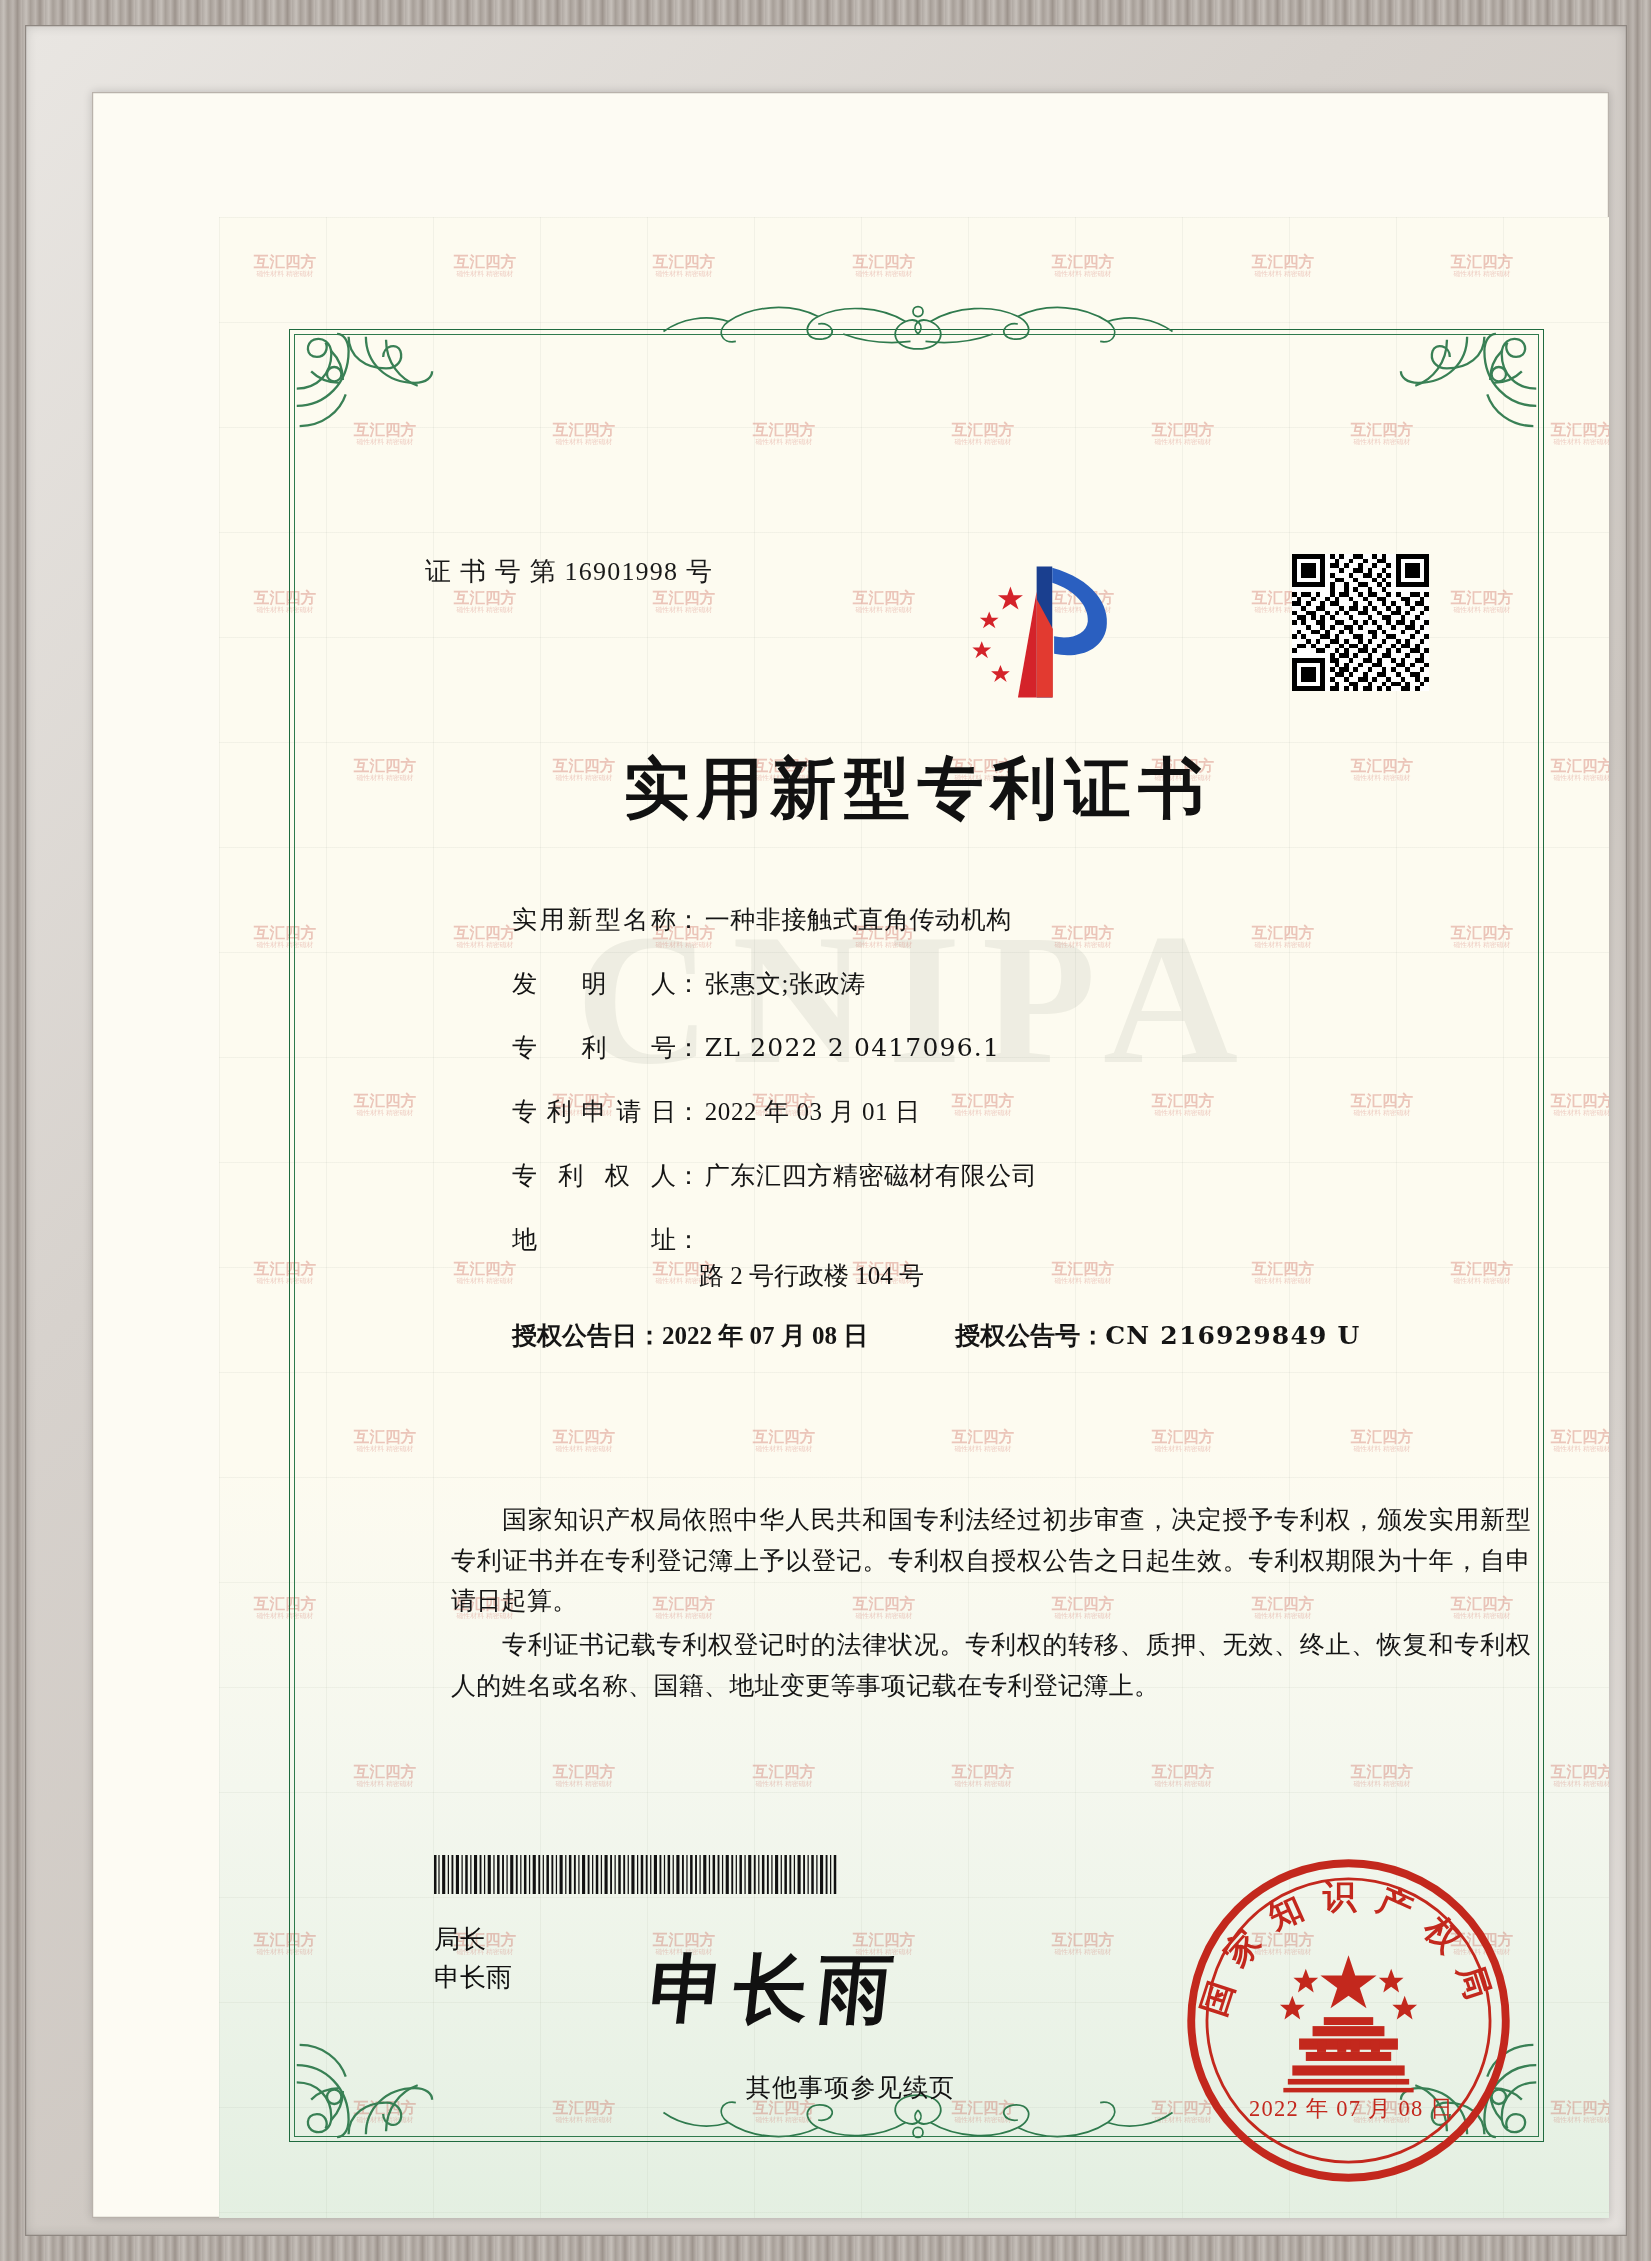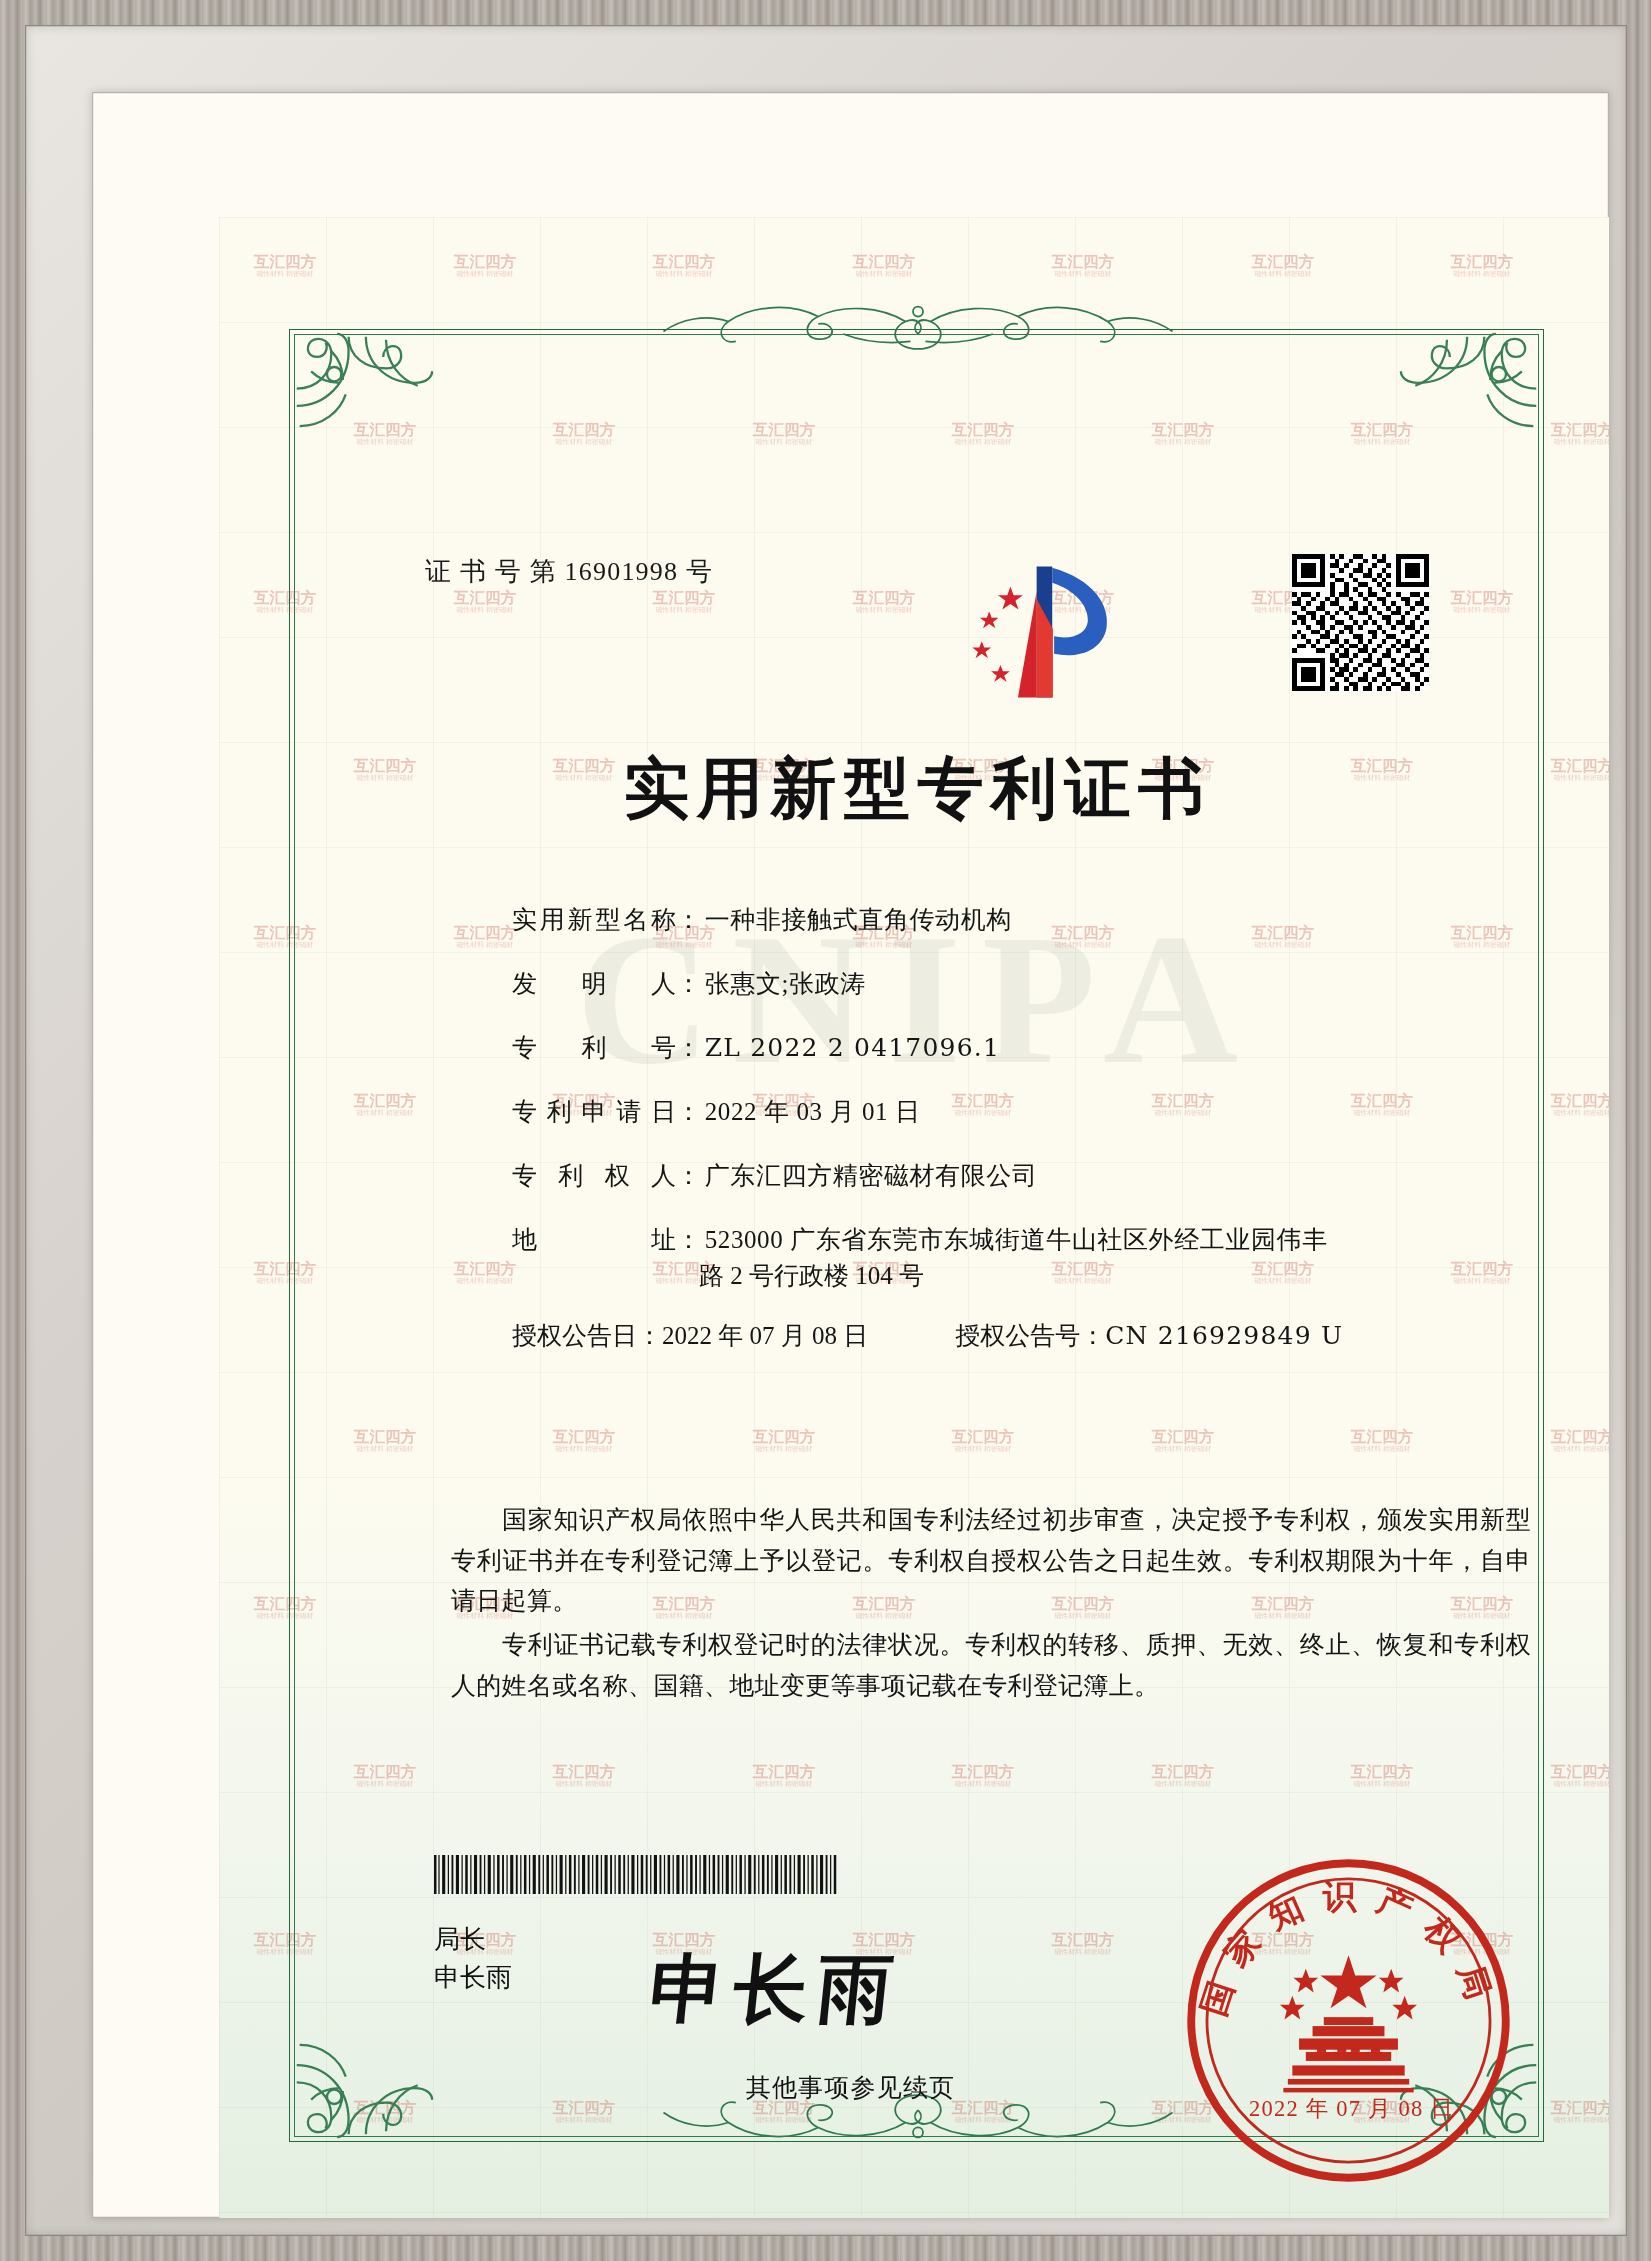--- a/index.html
+++ b/index.html
@@ -200,20 +200,21 @@
   .f-value { letter-spacing: 0.6px; }
   .f-value.latin {
     font-family: "DejaVu Serif", "Liberation Serif", serif;
     letter-spacing: 1.2px;
   }
   .pub-row {
     display: flex;
     align-items: center;
     margin-bottom: 30px;
     white-space: nowrap;
+    font-weight: bold;
   }
   .pub-right {
     margin-left: 87px;
   }
 
   
   .para {
     position: absolute;
     left: 232px;
     width: 1080px;
@@ -790,21 +791,20 @@
               </span>
               <span class="f-colon">：</span>
             <span class="f-value">广东汇四方精密磁材有限公司</span>
           </div>
           <div class="field-row" style="margin-bottom:11.2px">
             <span class="f-label spread">
                 <span>地</span>
                 <span>址</span>
               </span>
               <span class="f-colon">：</span>
-            <span class="f-value">523000 广东省东莞市东城街道牛山社区外经工业园伟丰</span>
           </div>
           <div style="margin-left:187px;margin-bottom:35px;">路 2 号行政楼 104 号</div>
 
           <div class="pub-row">
             <span>授权公告日</span>
             <span>：</span>
             <span>2022 年 07 月 08 日</span>
             <span class="pub-right">授权公告号</span>
             <span>：</span>
             <span class="f-value latin">CN 216929849 U</span>

